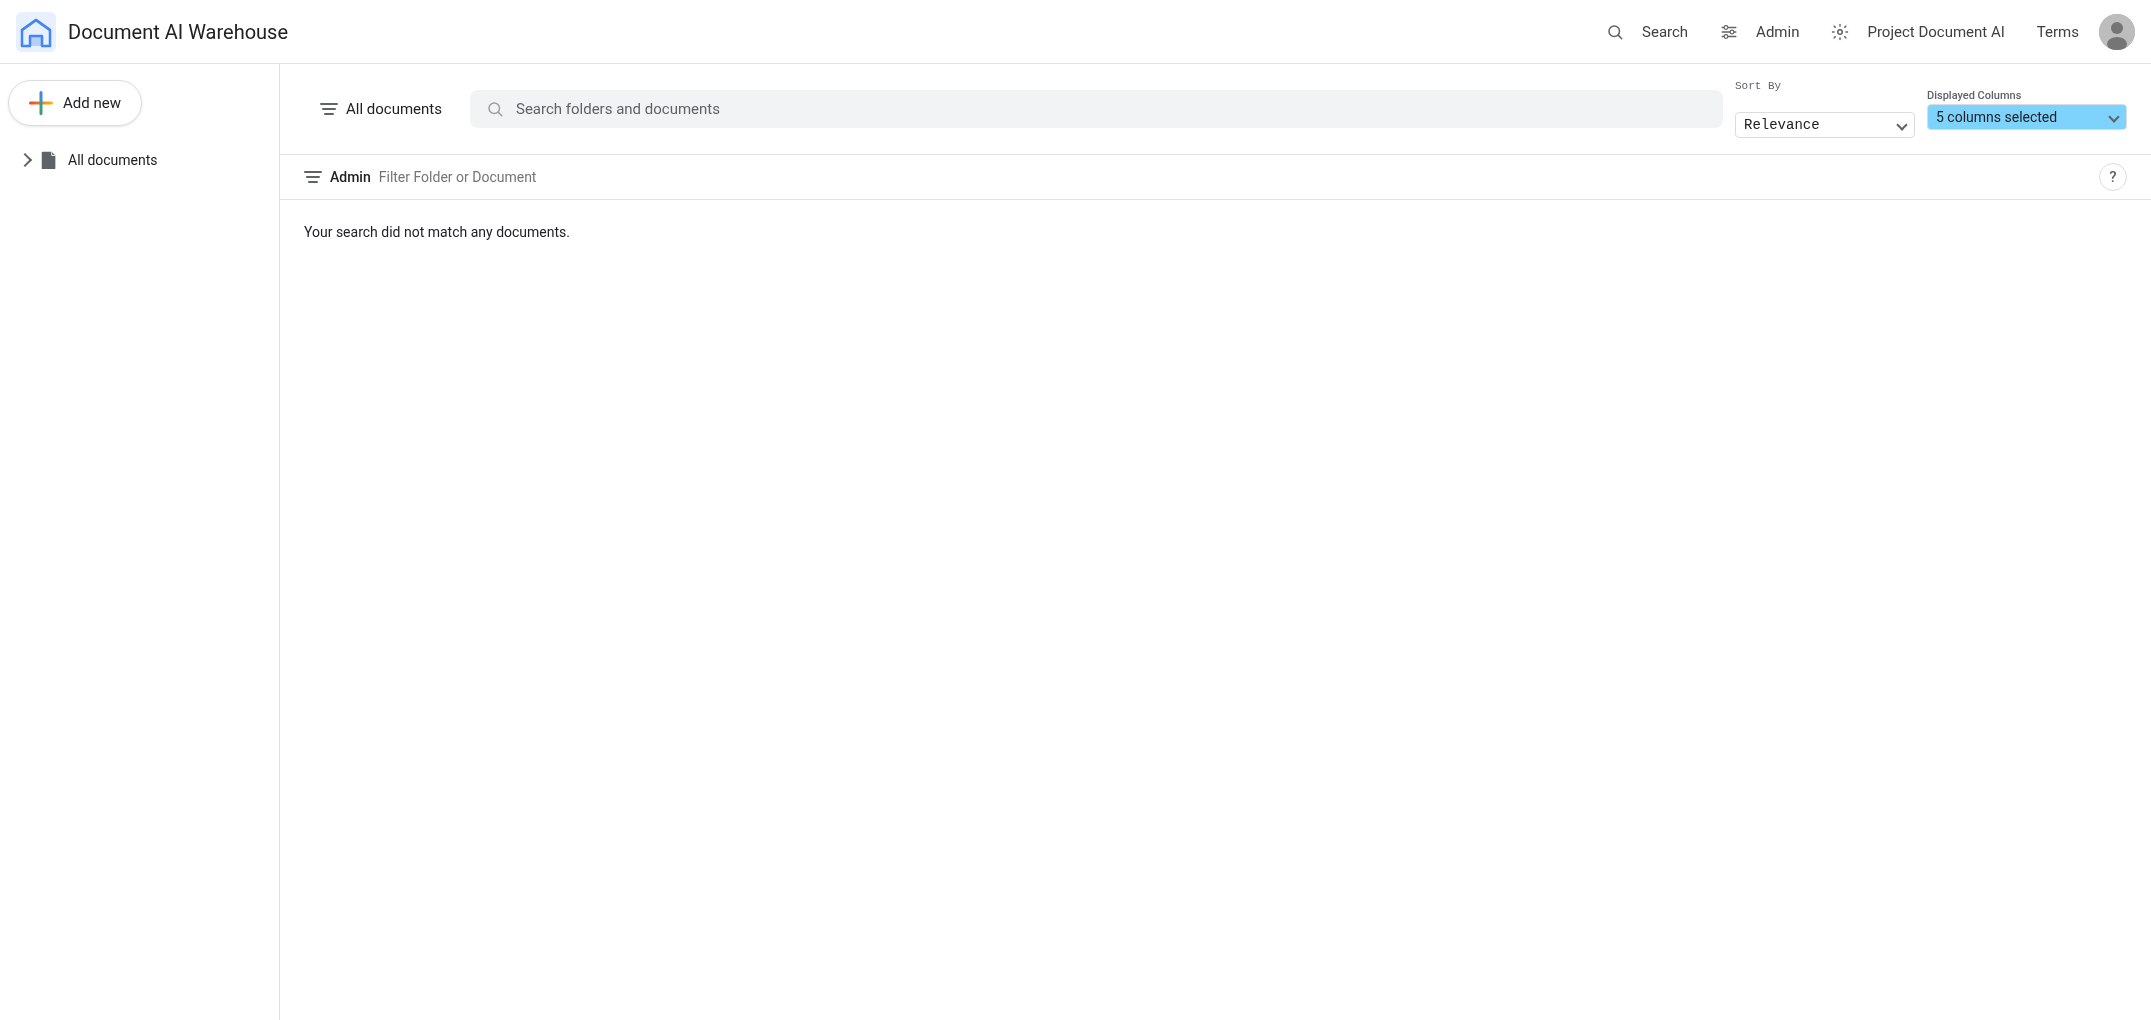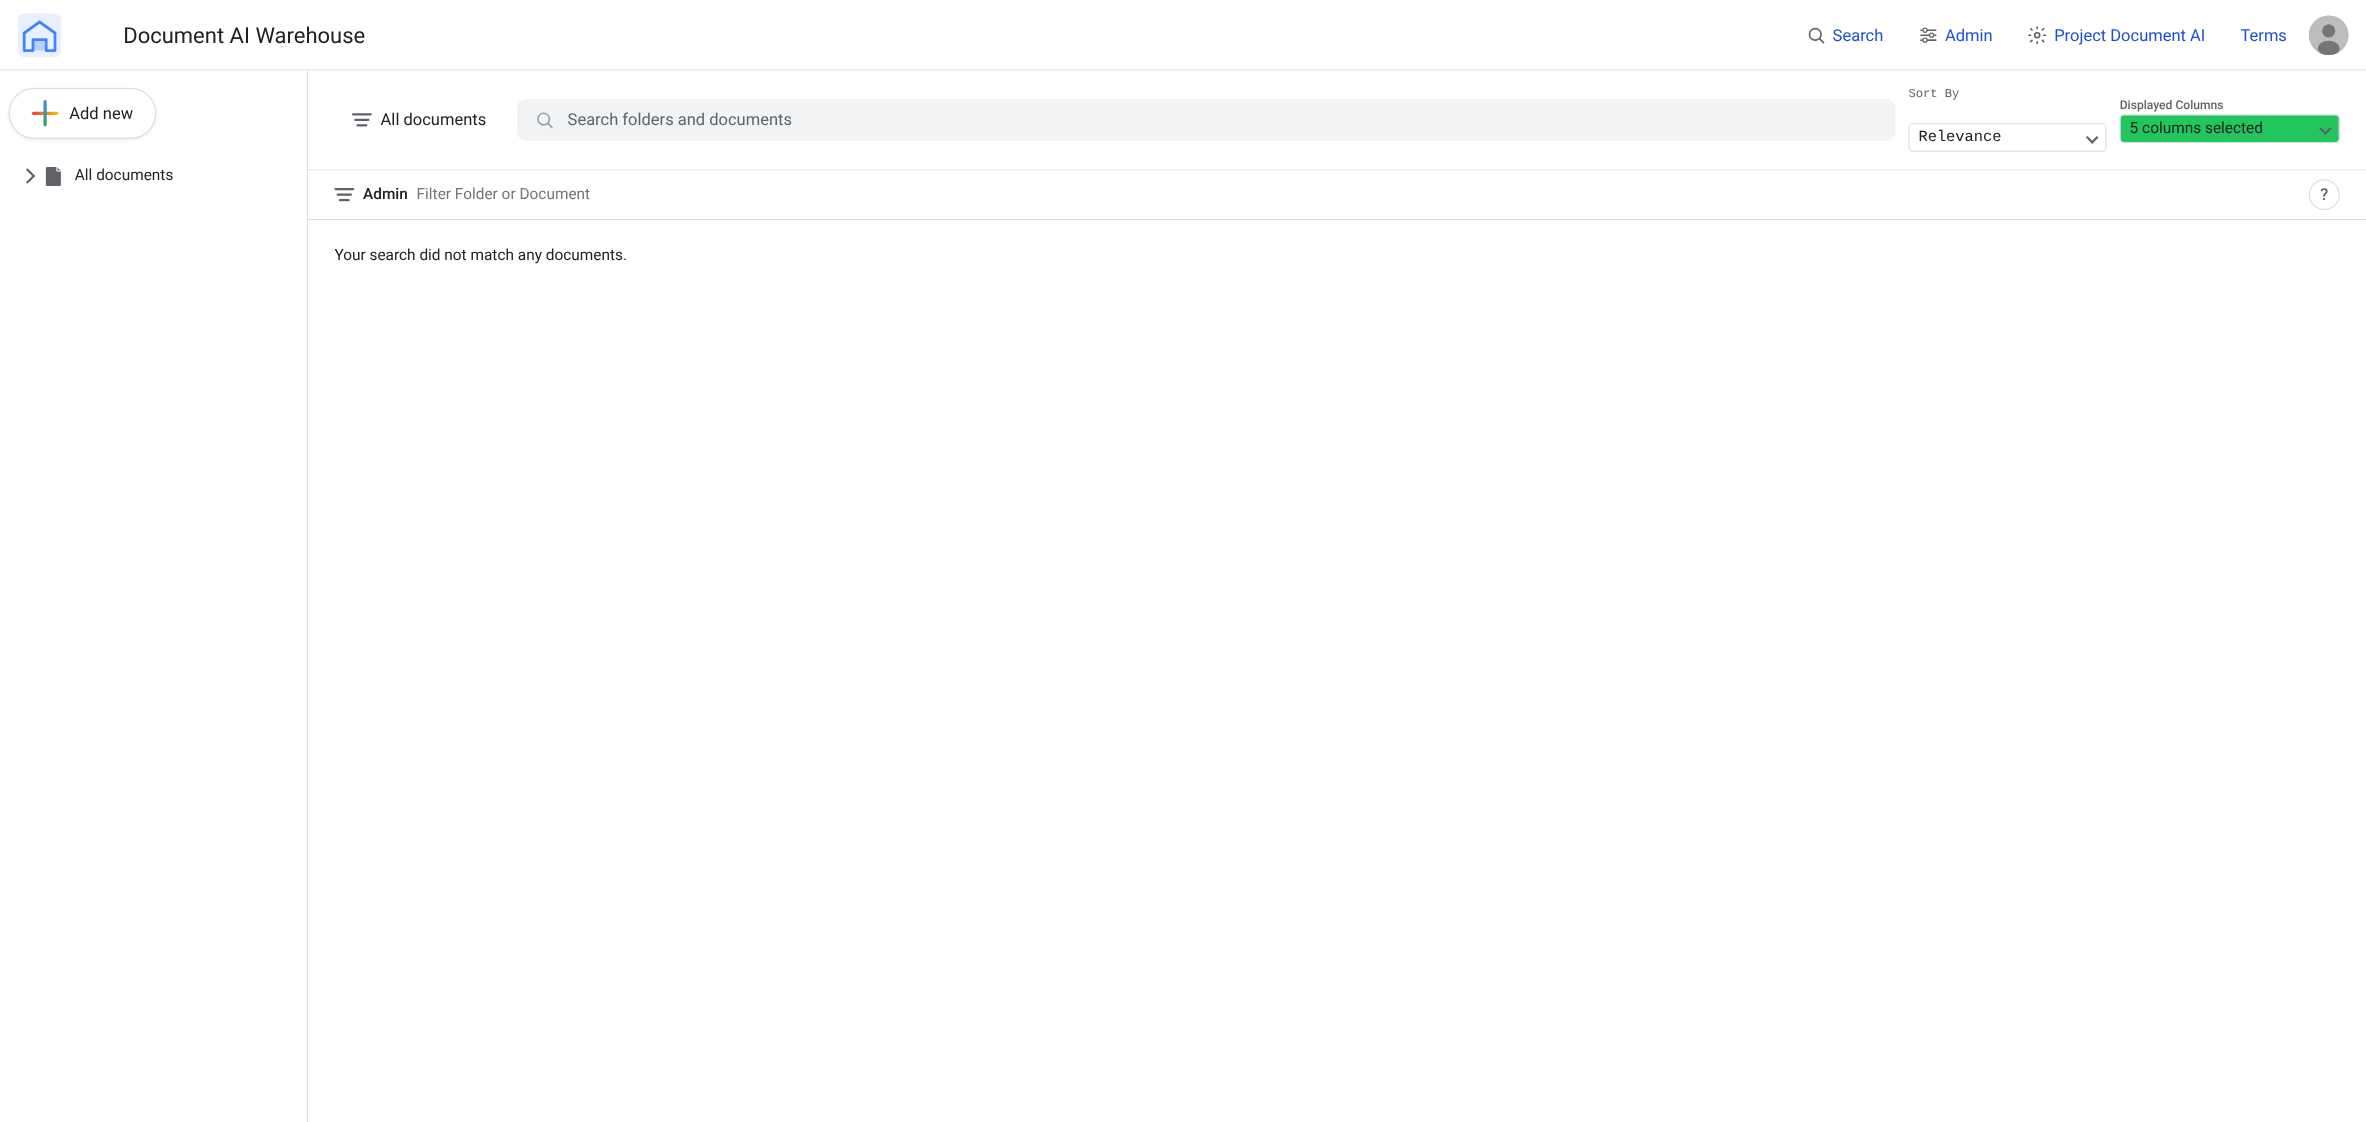--- a/index.html
+++ b/index.html
@@ -25,35 +25,34 @@
     }
     .logo-icon {
       width: 40px;
       height: 40px;
     }
     .header-title {
       font-size: 20px;
       font-weight: 400;
       color: #202124;
       white-space: nowrap;
-      margin-left: 44px;
     }
     .header-nav {
       display: flex;
       align-items: center;
       gap: 8px;
     }
     .header-nav-item {
       display: flex;
       align-items: flex-start;
-      gap: 6px;
+      gap: 18px;
       padding: 8px 12px;
       border-radius: 4px;
       cursor: pointer;
-      color: #1d4ed8;
+      color: #404040;
       font-size: 15px;
       text-decoration: none;
     }
     .avatar {
       width: 36px;
       height: 36px;
       border-radius: 50%;
       background: #aaa;
       overflow: hidden;
       display: flex;
@@ -238,21 +237,21 @@
       font-weight: 500;
     }
     .columns-select {
       display: flex;
       align-items: center;
       justify-content: space-between;
       padding: 4px 8px;
       border: 1px solid #dadce0;
       border-radius: 4px;
       cursor: pointer;
-      background: #22c55e;
+      background: #7dd3fc;
       font-size: 14px;
       color: #202124;
       min-width: 180px;
     }
 
     
     .filter-bar {
       display: flex;
       align-items: center;
       gap: 8px;

